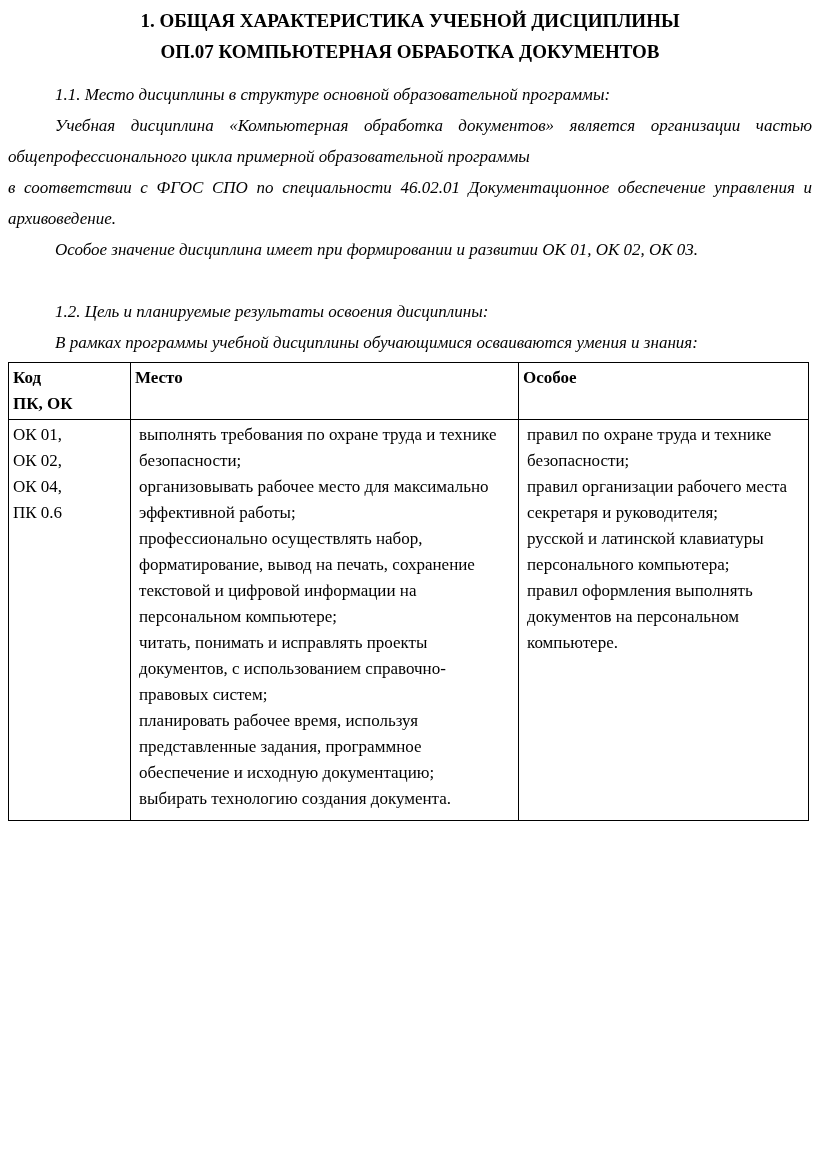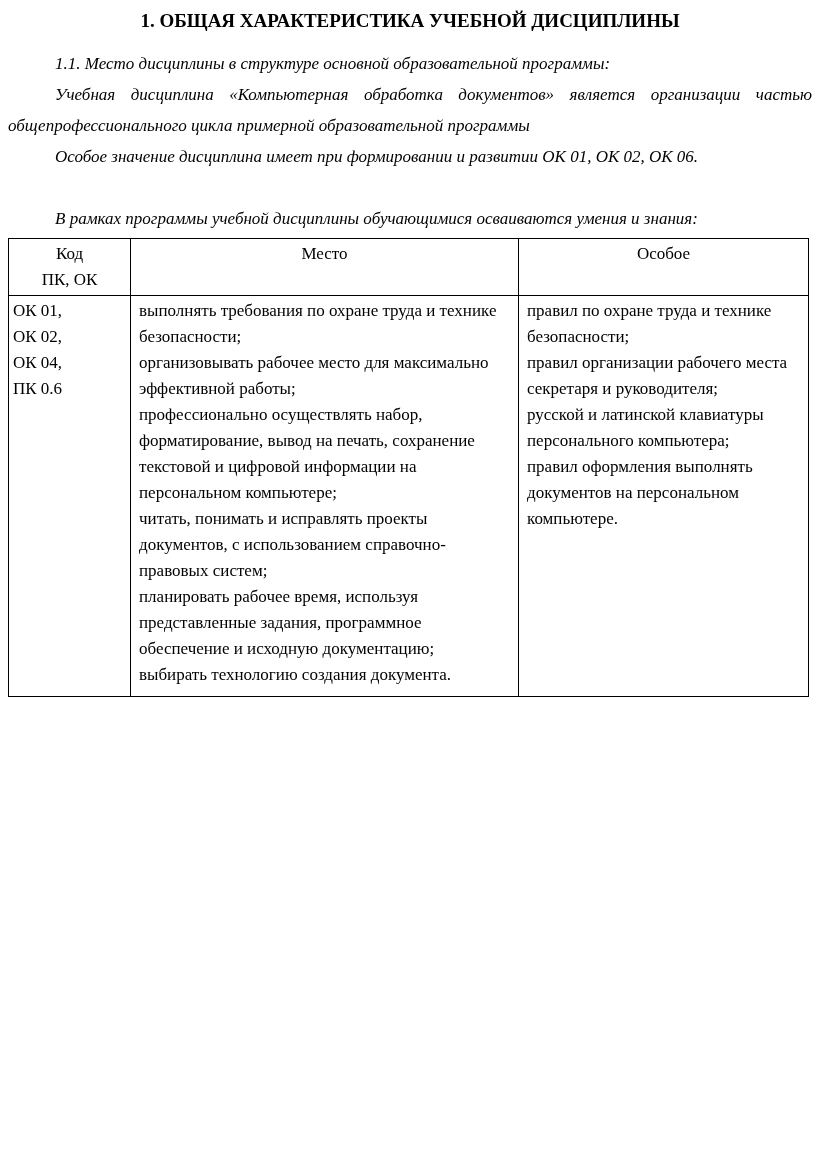--- a/index.html
+++ b/index.html
@@ -38,53 +38,56 @@
     margin-top: 4px;
   }
   table.skills th,
   table.skills td {
     border: 1px solid #000;
     vertical-align: top;
     font-size: 17px;
     line-height: 26px;
   }
   table.skills th {
-    font-weight: normal;
-    text-align: center;
+    font-weight: bold;
+    text-align: left;
     padding: 2px 4px;
   }
   table.skills td {
     padding: 2px 8px 8px 8px;
     text-align: left;
   }
   table.skills td.codes { padding: 2px 4px; }
   col.c1 { width: 122px; }
   col.c2 { width: 388px; }
   col.c3 { width: 290px; }
 
   .pre { white-space: pre-line; }
 </style>
 </head>
 <body>
 
 <div class="page">
 
   <div class="heading">
     <div>1. ОБЩАЯ ХАРАКТЕРИСТИКА УЧЕБНОЙ ДИСЦИПЛИНЫ</div>
+    <div>ОП.07 КОМПЬЮТЕРНАЯ ОБРАБОТКА ДОКУМЕНТОВ</div>
   </div>
 
   <p class="indent">1.1. Место дисциплины в структуре основной образовательной программы:</p>
 
   <p class="indent">Учебная дисциплина «Компьютерная обработка документов» является организации частью общепрофессионального цикла примерной образовательной программы</p>
 
+  <p>в соответствии с ФГОС СПО по специальности 46.02.01 Документационное обеспечение управления и архивоведение.</p>
 
-  <p class="indent">Особое значение дисциплина имеет при формировании и развитии ОК 01, ОК 02, ОК 06.</p>
+  <p class="indent">Особое значение дисциплина имеет при формировании и развитии ОК 01, ОК 02, ОК 03.</p>
 
   <div class="spacer"></div>
 
+  <p class="indent">1.2. Цель и планируемые результаты освоения дисциплины:</p>
 
   <p class="indent">В рамках программы учебной дисциплины обучающимися осваиваются умения и знания:</p>
 
   <table class="skills">
     <colgroup>
       <col class="c1">
       <col class="c2">
       <col class="c3">
     </colgroup>
     <thead>

